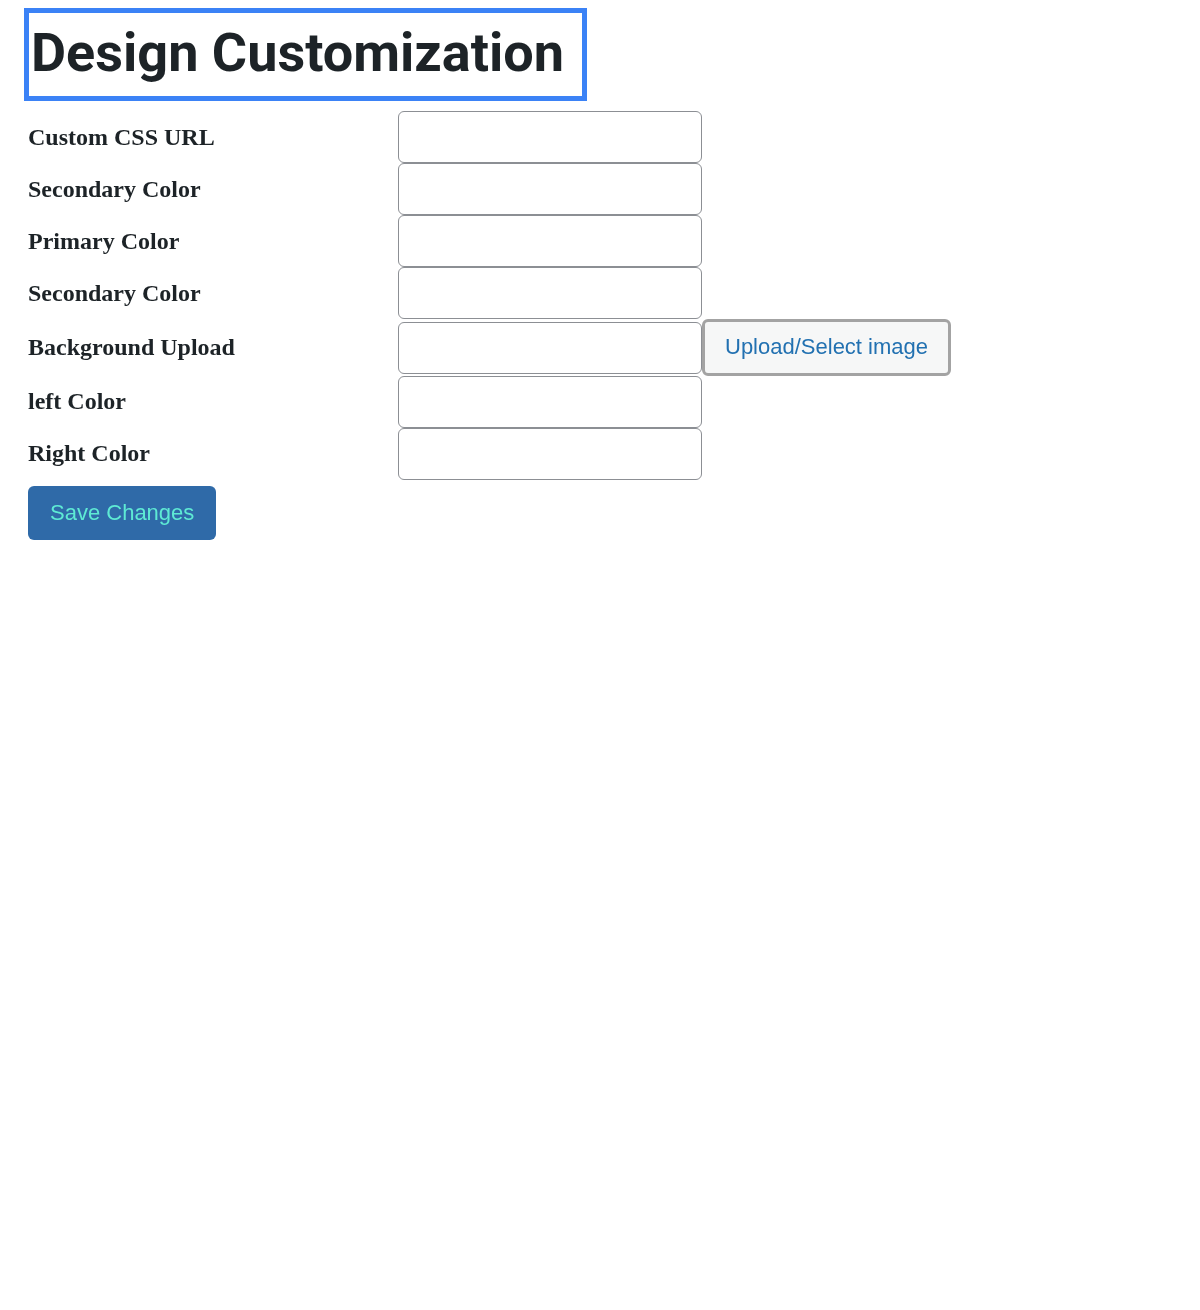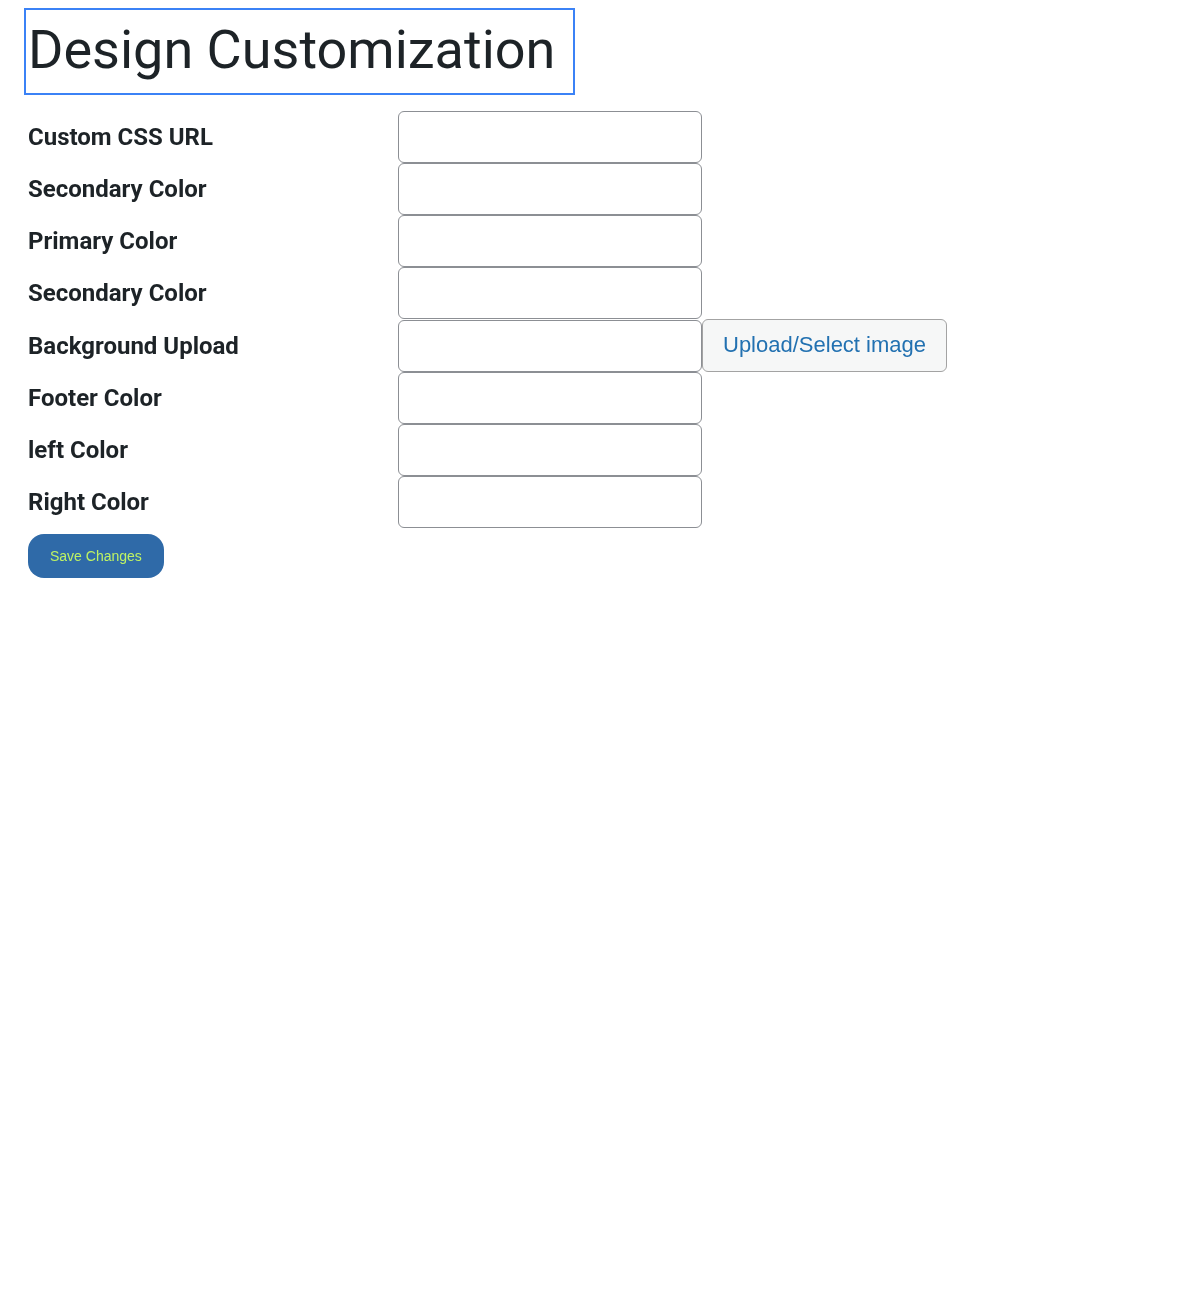--- a/index.html
+++ b/index.html
@@ -8,40 +8,41 @@
       padding: 0;
     }
     body {
       font-family: -apple-system, BlinkMacSystemFont, "Segoe UI", Roboto, Helvetica, Arial, sans-serif;
       background: #ffffff;
       padding: 0;
       width: 1200px;
     }
     .page-title {
       font-size: 54px;
-      font-weight: 400;
+      font-weight: 700;
       color: #1d2327;
       display: inline-block;
-      border: 2px solid #3b82f6;
+      border: 5px solid #3b82f6;
       padding: 10px 18px 14px 2px;
-      margin: 8px 0 16px 24px;
+      margin: 8px 0 10px 24px;
       line-height: 1.1;
     }
     .form-table {
       margin-left: 28px;
       border-collapse: separate;
       border-spacing: 0;
     }
     .form-row td {
       padding: 0;
       vertical-align: middle;
     }
     .label-cell {
       width: 370px;
       padding: 24px 0 58px 0;
+      font-family: Liberation Serif, serif;
     }
     .field-label {
       font-size: 24px;
       font-weight: 700;
       color: #1d2327;
     }
     .input-cell {
       padding: 10px 0 58px 0;
     }
     .text-input {
@@ -53,38 +54,38 @@
       font-size: 18px;
       color: #2c3338;
       background: #ffffff;
       outline: none;
     }
     .extra-cell {
       padding: 10px 0 58px 36px;
     }
     .upload-btn {
       display: inline-block;
-      border: 1px solid #a3a3a3;
+      border: 3px solid #a3a3a3;
       border-radius: 6px;
       color: #2271b1;
       background: #f6f7f7;
       font-size: 22px;
       padding: 12px 20px;
       cursor: pointer;
       line-height: 1.2;
     }
     .submit-row td {
       padding-top: 6px;
     }
     .save-btn {
       background: #2f6aa8;
-      color: #bef264;
+      color: #5eead4;
       border: none;
-      border-radius: 16px;
-      font-size: 14px;
+      border-radius: 6px;
+      font-size: 22px;
       padding: 14px 22px;
       cursor: pointer;
     }
   </style>
 </head>
 <body>
 
 
 
 <h1 class="page-title">Design Customization</h1>
@@ -133,29 +134,20 @@
       </td>
       <td class="input-cell">
         <input type="text" class="text-input" value="" style="">
       </td>
       <td class="extra-cell">
         <button type="button" class="upload-btn">Upload/Select image</button>
       </td>
     </tr>
     <tr class="form-row">
       <td class="label-cell">
-        <label class="field-label">Footer Color</label>
-      </td>
-      <td class="input-cell">
-        <input type="text" class="text-input" value="" style="">
-      </td>
-      <td></td>
-    </tr>
-    <tr class="form-row">
-      <td class="label-cell">
         <label class="field-label">left Color</label>
       </td>
       <td class="input-cell">
         <input type="text" class="text-input" value="" style="">
       </td>
       <td></td>
     </tr>
     <tr class="form-row">
       <td class="label-cell">
         <label class="field-label">Right Color</label>

